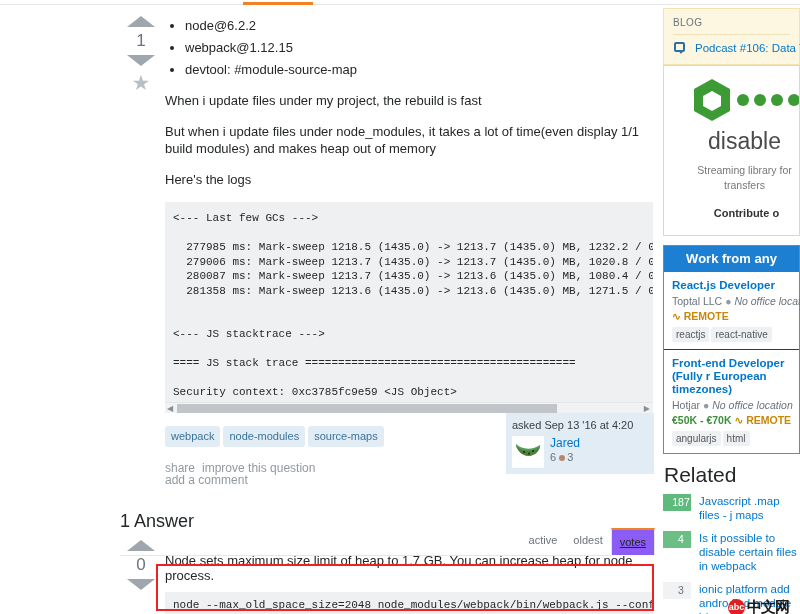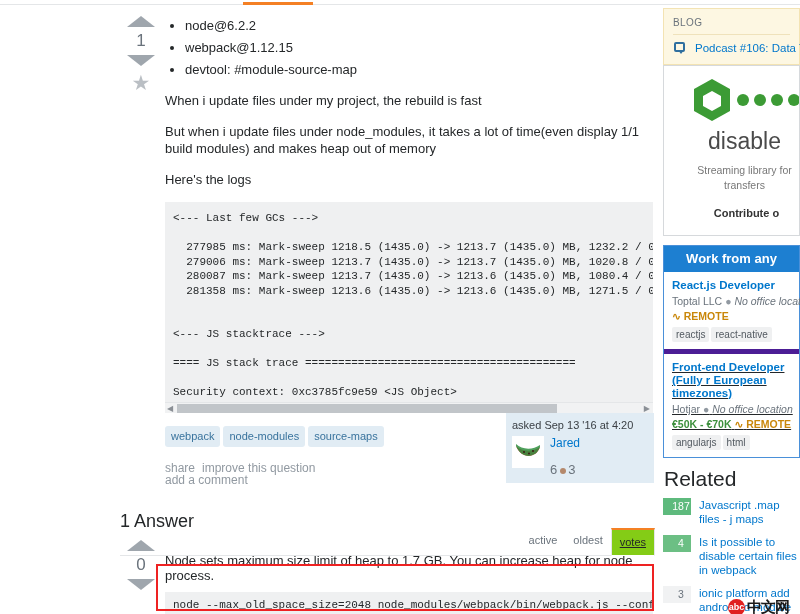--- a/index.html
+++ b/index.html
@@ -98,21 +98,21 @@
   .usercard .urow { display: flex; margin-top: 3px; }
   .uavatar {
     width: 32px; height: 32px; background: #ffffff; flex: 0 0 32px;
     position: relative; overflow: hidden;
   }
   .melon {
     position: absolute; left: 3px; top: 8px; width: 26px; height: 16px;
   }
   .uinfo { margin-left: 6px; line-height: 14px; }
   .uname { color: #0077cc; font-size: 12px; text-decoration: none; }
-  .urep { font-size: 13px; color: #6a737c; margin-top: 13px; }
+  .urep { font-size: 11px; color: #6a737c; margin-top: 0; }
   .badge-dot { display:inline-block; width:6px; height:6px; border-radius:50%;
     background:#b4886b; margin: 0 2px 0 3px; vertical-align: middle; }
 
   .addcomment { position: absolute; left: 165px; top: 465px;
     color: #9199a1; font-size: 12px; text-decoration: none; }
 
   
   .answers-head {
     position: absolute; left: 120px; top: 488px; width: 535px;
     border-bottom: 1px solid #e4e6e8; padding-bottom: 8px;
@@ -121,21 +121,21 @@
     font-size: 18px; color: #242729; display: inline-block;
     font-weight: normal;
   }
   .sorttabs { position: absolute; right: 0; bottom: 0; display: flex; }
   .sorttab {
     font-size: 11px; color: #6a737c; padding: 6px 8px 7px 8px;
     text-decoration: none; border-bottom: 1px solid transparent;
   }
   .sorttab.sel {
     color: #242729; border: 1px solid #e4e6e8; border-bottom: 1px solid #fff;
-    border-top: 2px solid #f48024; margin-bottom: -1px; background: #84cc16; text-decoration: underline;
+    border-top: 2px solid #f48024; margin-bottom: -1px; background: #8b5cf6; text-decoration: underline;
   }
 
   .ans-highlight {
     position: absolute; left: 156px; top: 556px; width: 498px; height: 47px;
     border: 2px solid #ee2222; pointer-events: none;
   }
 
   
   .sidebar { position: absolute; left: 663px; top: 8px; width: 137px; }
   .card { border: 1px solid #e4e6e8; background: #fff; margin-bottom: 9px; }
@@ -160,21 +160,21 @@
     white-space: nowrap; font-weight: 300; }
   .adsub { font-size: 10.5px; color: #777; text-align: center; line-height: 15px;
     margin: 8px 0 0 26px; white-space: nowrap; }
   .adcta { font-size: 11px; color: #333; text-align: center; font-weight: bold;
     margin: 14px 0 0 30px; white-space: nowrap; }
 
   .jobs-card { border: 1px solid #4a90d9; }
   .jobs-head { background: #1d7fd1; color: #fff; font-size: 13px; font-weight: bold;
     text-align: center; padding: 5px 0 6px 0; white-space: nowrap; }
   .job { padding: 7px 8px 7px 8px; }
-  .job + .job { border-top: 5px solid #4c1d95; text-decoration: underline; }
+  .job + .job { border-top: 1px solid #4c1d95; }
   .job .jtitle { color: #0077cc; font-size: 11.5px; font-weight: bold; line-height: 13px;
     text-decoration: none; display:block; }
   .job .jco { font-size: 10.5px; color: #6a737c; margin-top: 3px; line-height: 13px;
     white-space: nowrap; }
   .job .jco em { font-style: italic; }
   .pin { color: #9199a1; }
   .jremote { font-size: 10.5px; color: #c9870a; font-weight: bold; margin-top: 2px;
     white-space: nowrap; }
   .jsal { color: #3c8f3c; font-weight: bold; }
   .jtags { margin-top: 4px; }

